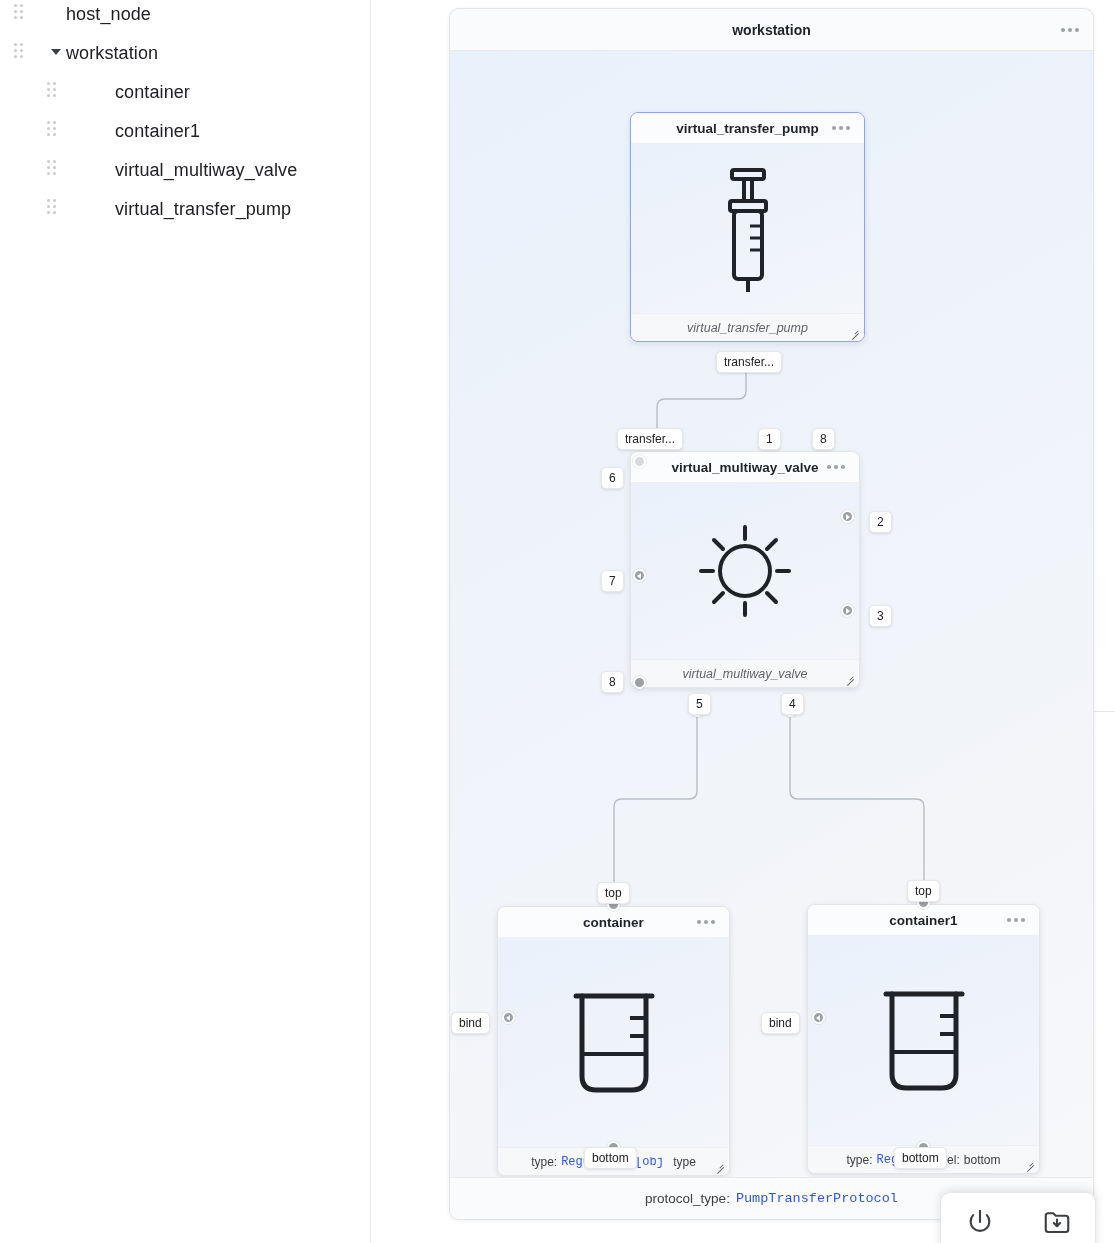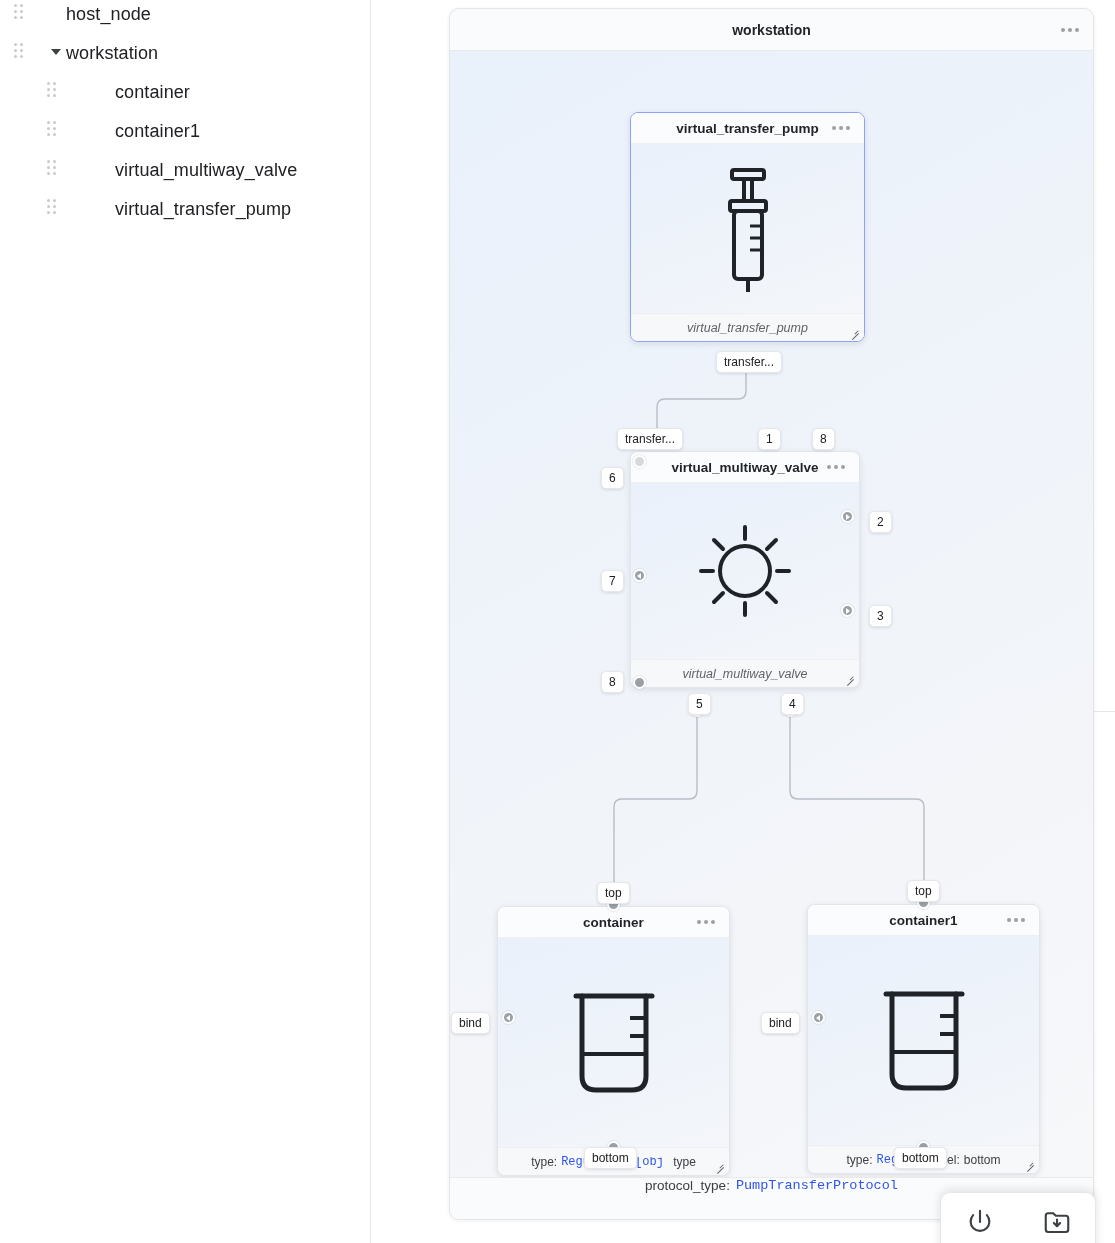--- a/index.html
+++ b/index.html
@@ -77,21 +77,21 @@
   #canvas {
     position: absolute; left: 0; top: 42px;
     width: 643px; height: 1128px;
     background: linear-gradient(150deg, #e9f1fb 0%, #eef3fa 35%, #f3f5f9 70%, #f7f8fa 100%);
   }
   #panel-footer {
     position: absolute; left: 0; bottom: 0;
     width: 100%; height: 42px;
     background: #fafbfc;
     border-top: 1px solid #e8eaee;
-    display: flex; align-items: flex-start; justify-content: center;
+    display: flex; align-items: center; justify-content: center;
     font-size: 13.5px; color: #3c4043;
   }
   .mono { font-family: "Liberation Mono", monospace; }
   .code-blue { color: #2f54eb; font-family: "Liberation Mono", monospace; }
 
   
   .node {
     position: absolute;
     background: #ffffff;
     border: 1px solid #e3e5ea;

